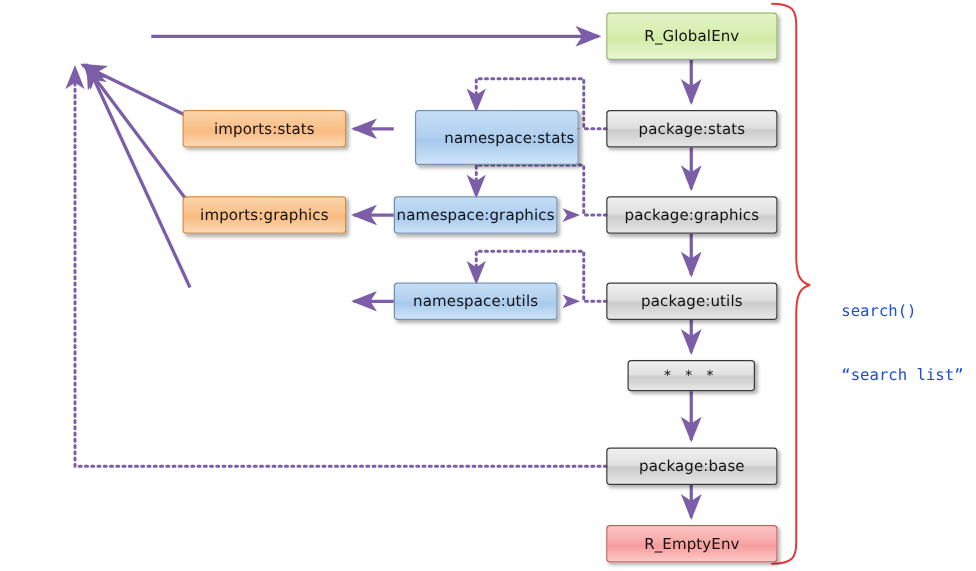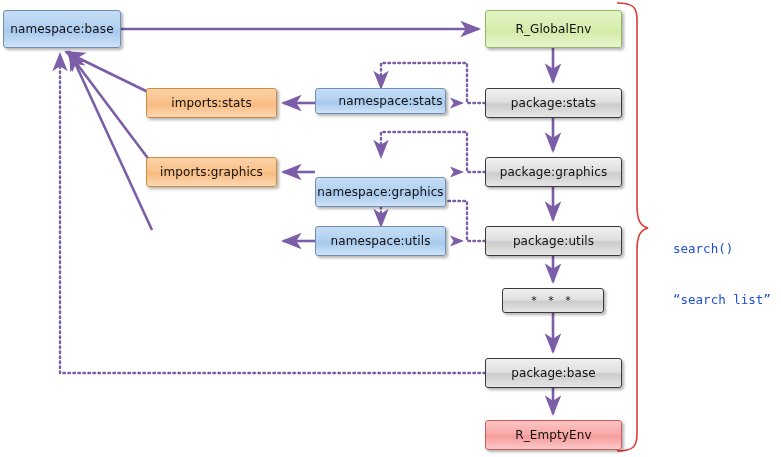--- a/index.html
+++ b/index.html
@@ -77,42 +77,39 @@
       <path d="M464,172 L450,166.5 L453.5,172 L450,177.5 z"></path>
       <path d="M464,241 L450,235.5 L453.5,241 L450,246.5 z"></path>
     </g>
 
     <g fill="none" stroke="#e03a3a" stroke-width="1.6">
       <path d="M617,3 C634,3 637,8 637,20 L637,205 C637,220 640,226 648,228
                C640,230 637,236 637,251 L637,434 C637,446 634,451 617,451"></path>
     </g>
   </svg>
 
-  <div class="node n-blue" style="left:3px;top:10px;width:118px;height:38px;">
-    <span>namespace:base</span>
-  </div>
 
   <div class="node n-green" style="left:485px;top:10px;width:137px;height:38px;">
     <span>R_GlobalEnv</span>
   </div>
 
   <div class="node n-orange" style="left:146px;top:88px;width:131px;height:30px;">
     <span>imports:stats</span>
   </div>
-  <div class="node n-blue" style="left:315px;top:88px;width:131px;height:26px;padding-left:20px;">
+  <div class="node n-blue" style="left:332px;top:88px;width:131px;height:44px;padding-left:20px;">
     <span>namespace:stats</span>
   </div>
   <div class="node n-orange" style="left:146px;top:157px;width:131px;height:30px;">
     <span>imports:graphics</span>
   </div>
 
   <div class="node n-gray" style="left:485px;top:88px;width:137px;height:30px;">
     <span>package:stats</span>
   </div>
-  <div class="node n-blue" style="left:315px;top:157px;width:131px;height:30px;margin-top:20px;">
+  <div class="node n-blue" style="left:315px;top:157px;width:131px;height:30px;">
     <span>namespace:graphics</span>
   </div>
   <div class="node n-gray" style="left:485px;top:157px;width:137px;height:30px;">
     <span>package:graphics</span>
   </div>
 
   <div class="node n-blue" style="left:315px;top:226px;width:131px;height:30px;align-items:center;">
     <span>namespace:utils</span>
   </div>
   <div class="node n-gray" style="left:485px;top:226px;width:137px;height:30px;">

